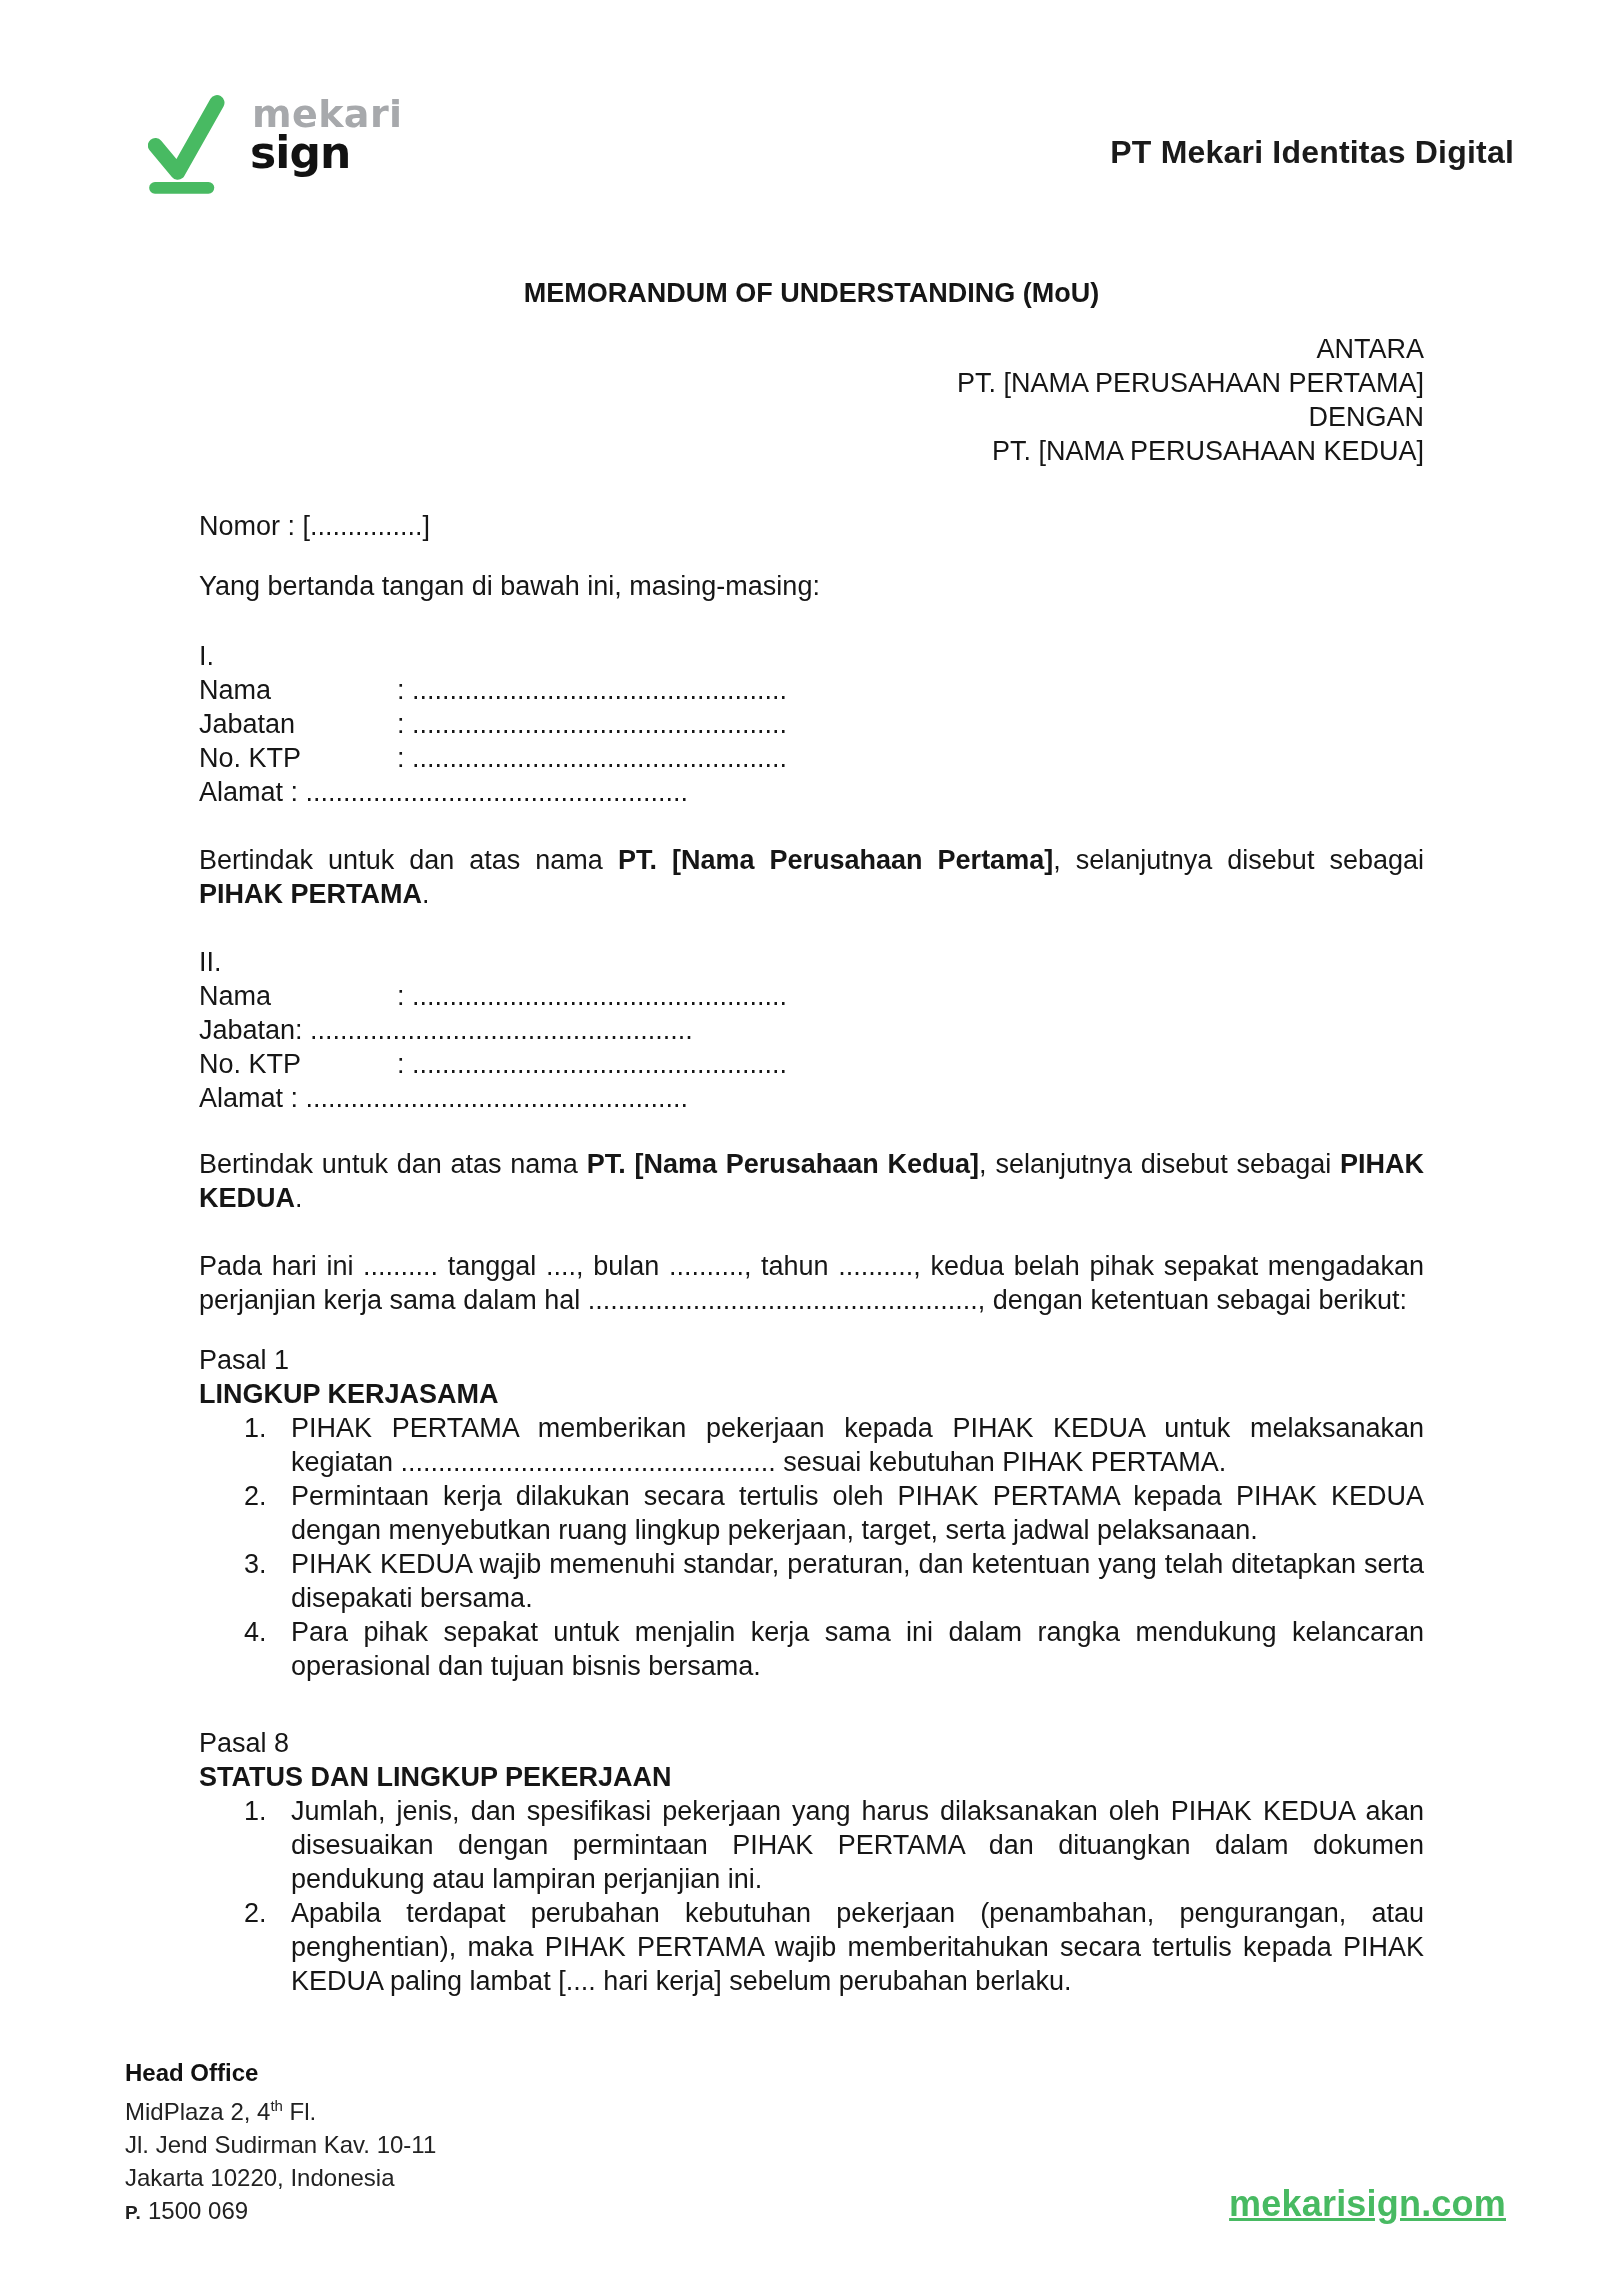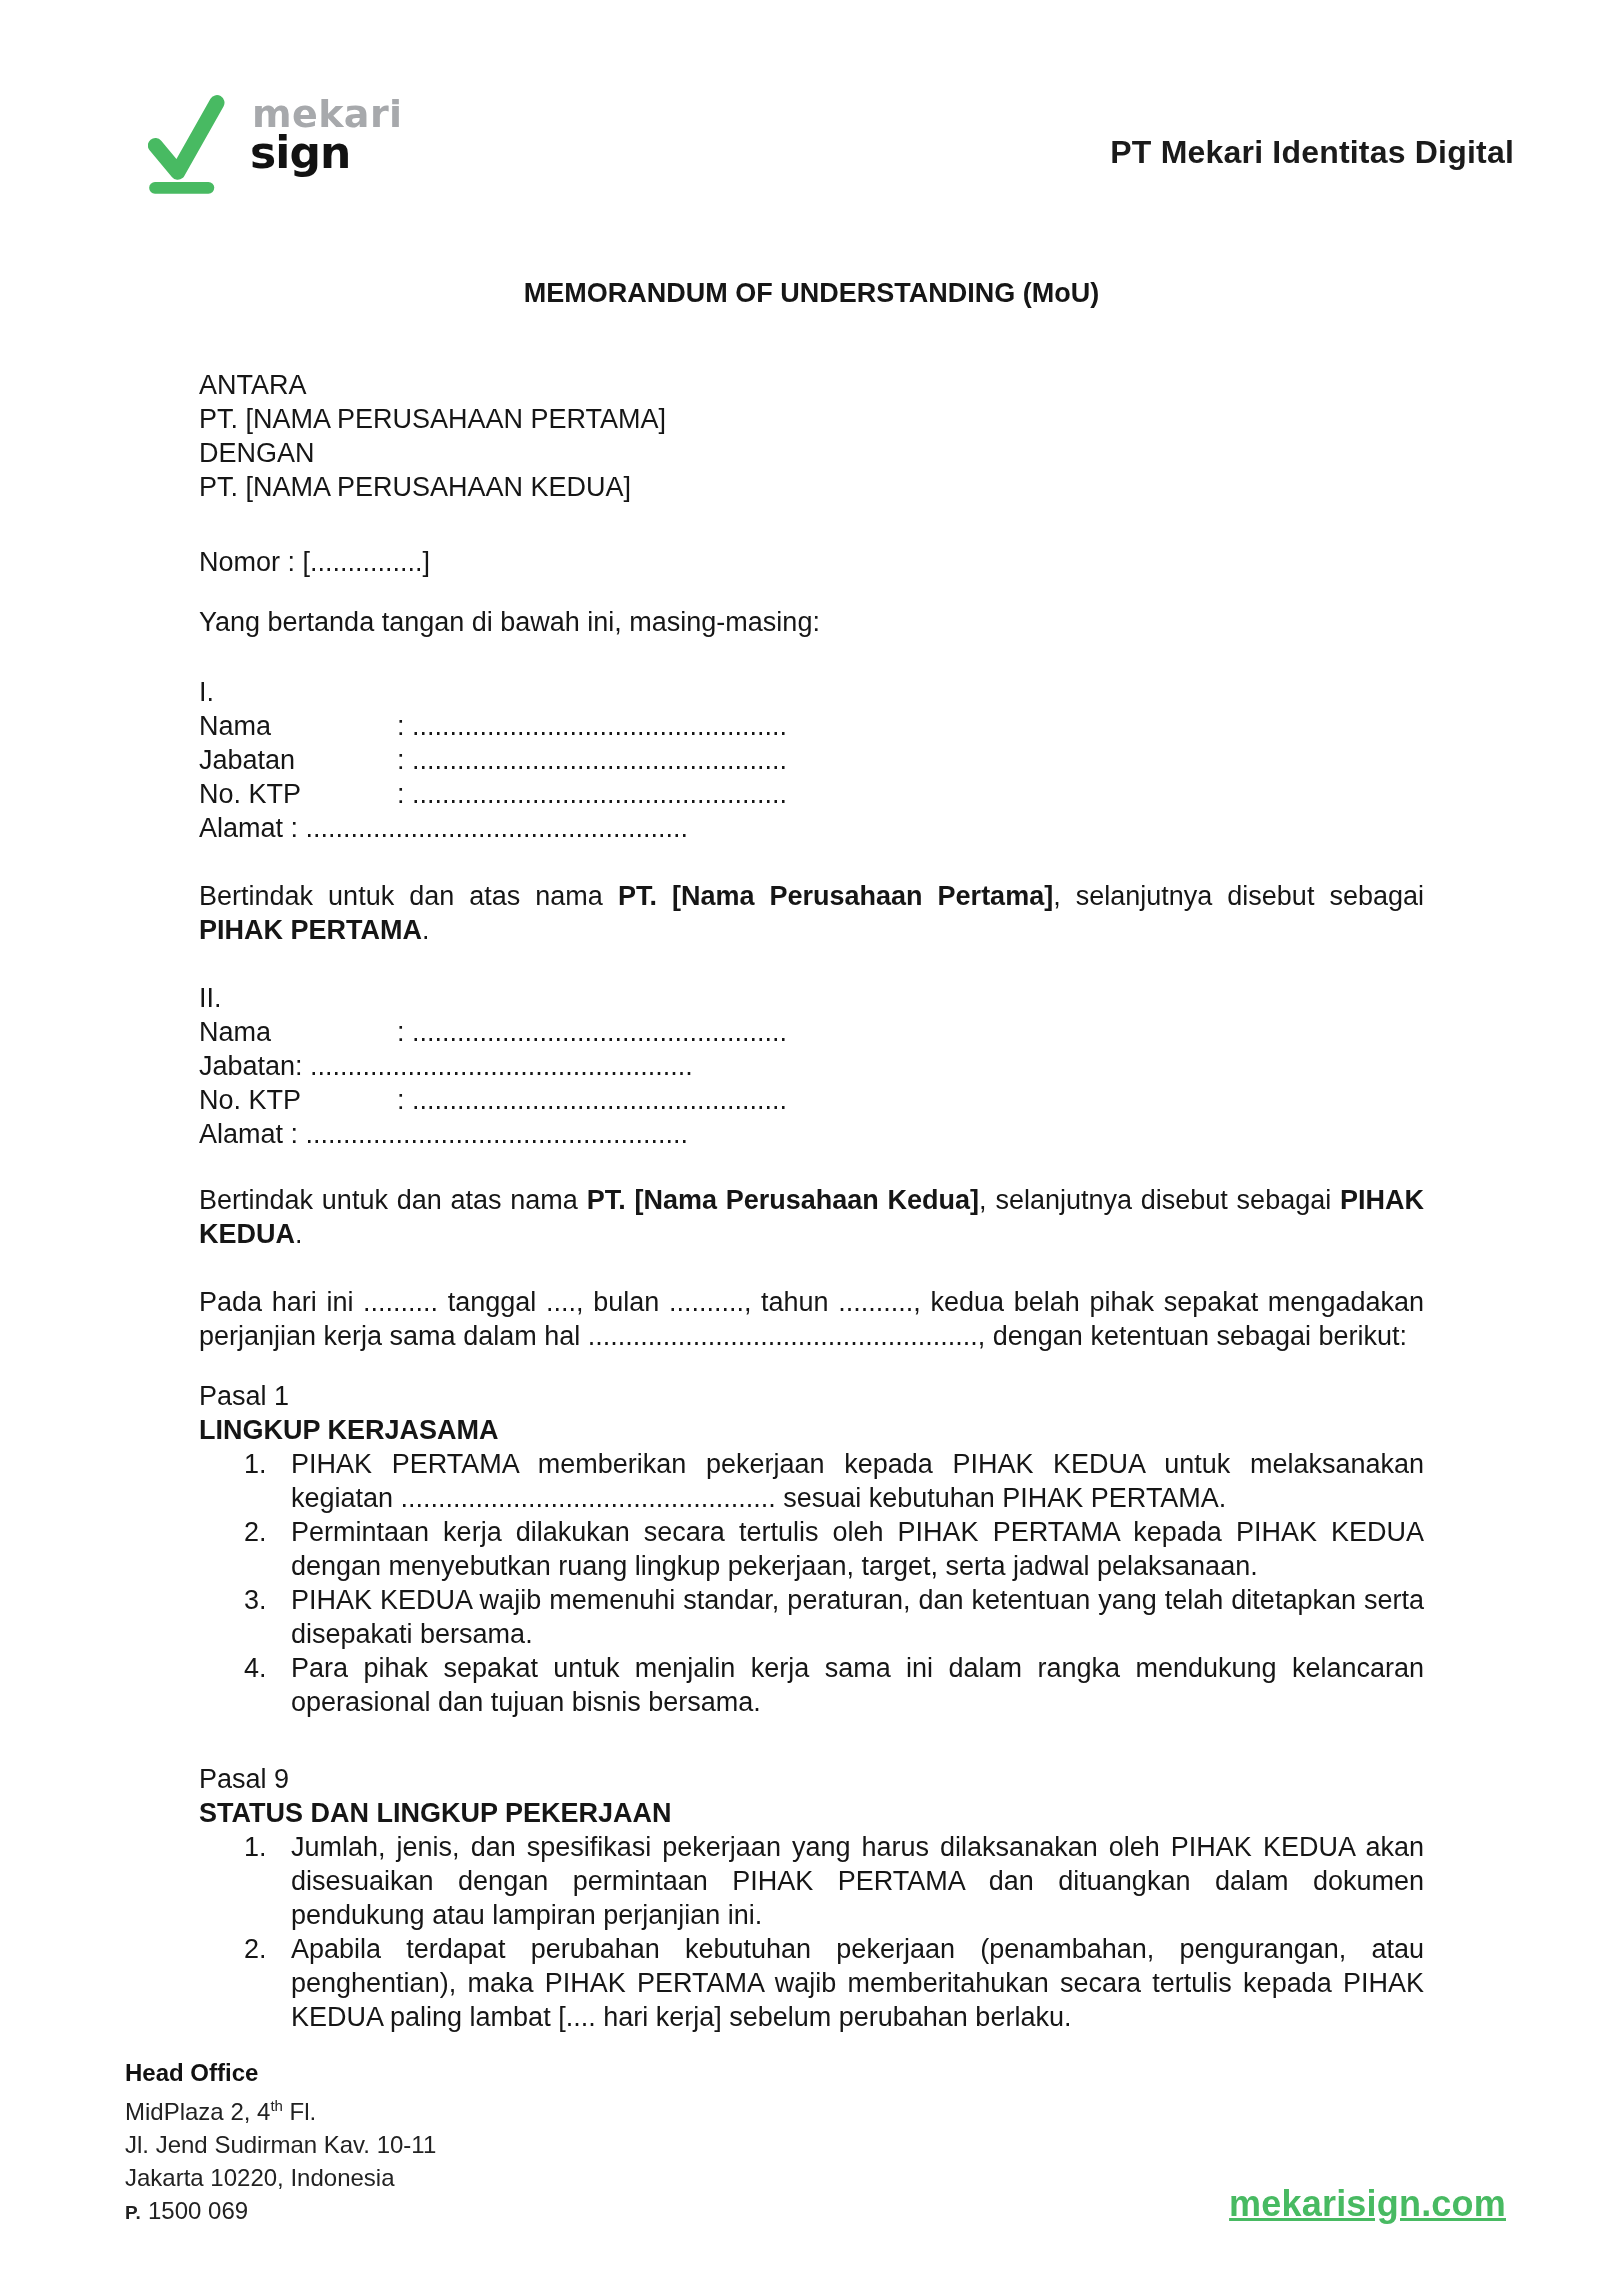--- a/index.html
+++ b/index.html
@@ -30,21 +30,21 @@
     position:absolute;right:109px;top:134px;
     font-size:32px;font-weight:700;color:#1b1b1b;
     letter-spacing:0.2px;
   }
   
   .doc-body{
     position:absolute;left:199px;top:276px;width:1225px;
     font-size:27px;line-height:34px;
   }
   .doc-title{font-weight:700;text-align:center;}
-  .doc-subtitle{margin-top:58px;text-align:left;}
+  .doc-subtitle{margin-top:22px;text-align:right;}
   .nomor{margin-top:41px;}
   .intro{margin-top:26px;}
   .party{margin-top:36px;}
   .party.second{margin-top:34px;}
   .id-row{white-space:nowrap;}
   .id-label-tab{display:inline-block;width:198px;}
   .closing{margin-top:34px;text-align:justify;}
   .closing.second{margin-top:32px;}
   .agreement{margin-top:34px;text-align:justify;}
   .pasal-head{margin-top:26px;}
@@ -152,21 +152,21 @@
         <span class="clause-num">3.</span>
         <span class="clause-text">PIHAK KEDUA wajib memenuhi standar, peraturan, dan ketentuan yang telah ditetapkan serta disepakati bersama.</span>
       </div>
       <div class="clause-item">
         <span class="clause-num">4.</span>
         <span class="clause-text">Para pihak sepakat untuk menjalin kerja sama ini dalam rangka mendukung kelancaran operasional dan tujuan bisnis bersama.</span>
       </div>
     </div>
 
     <div class="pasal-head second">
-      <div>Pasal 9</div>
+      <div>Pasal 8</div>
       <div class="pasal-heading">STATUS DAN LINGKUP PEKERJAAN</div>
     </div>
     <div class="clause-list">
       <div class="clause-item">
         <span class="clause-num">1.</span>
         <span class="clause-text">Jumlah, jenis, dan spesifikasi pekerjaan yang harus dilaksanakan oleh PIHAK KEDUA akan disesuaikan dengan permintaan PIHAK PERTAMA dan dituangkan dalam dokumen pendukung atau lampiran perjanjian ini.</span>
       </div>
       <div class="clause-item">
         <span class="clause-num">2.</span>
         <span class="clause-text">Apabila terdapat perubahan kebutuhan pekerjaan (penambahan, pengurangan, atau penghentian), maka PIHAK PERTAMA wajib memberitahukan secara tertulis kepada PIHAK KEDUA paling lambat [.... hari kerja] sebelum perubahan berlaku.</span>

